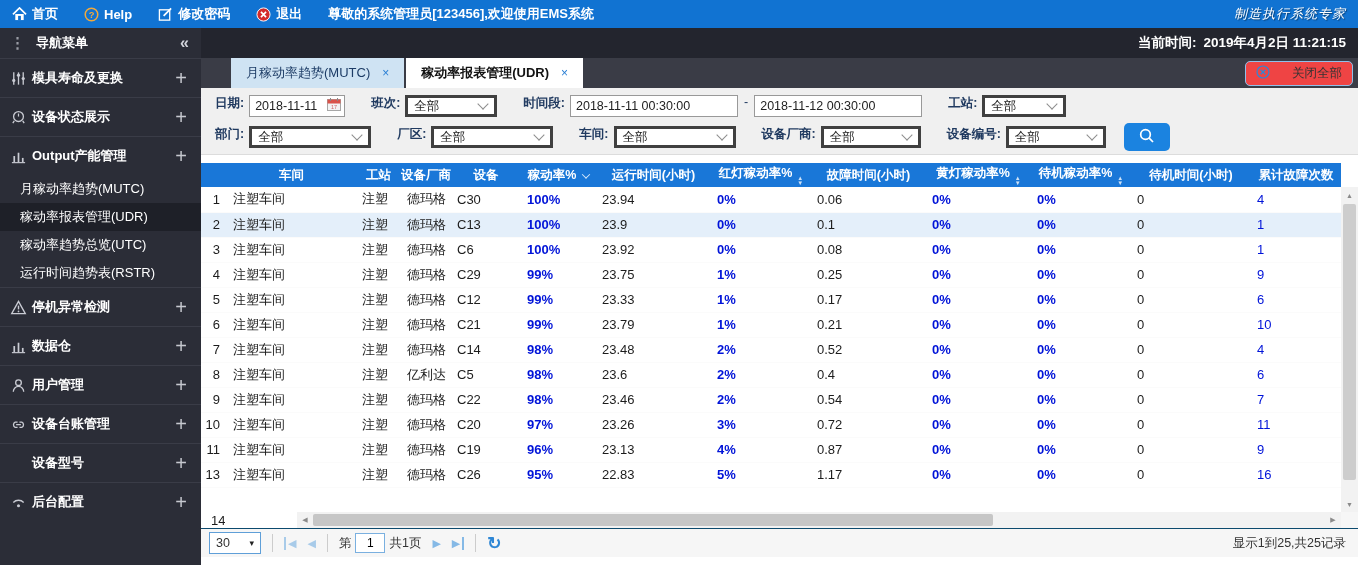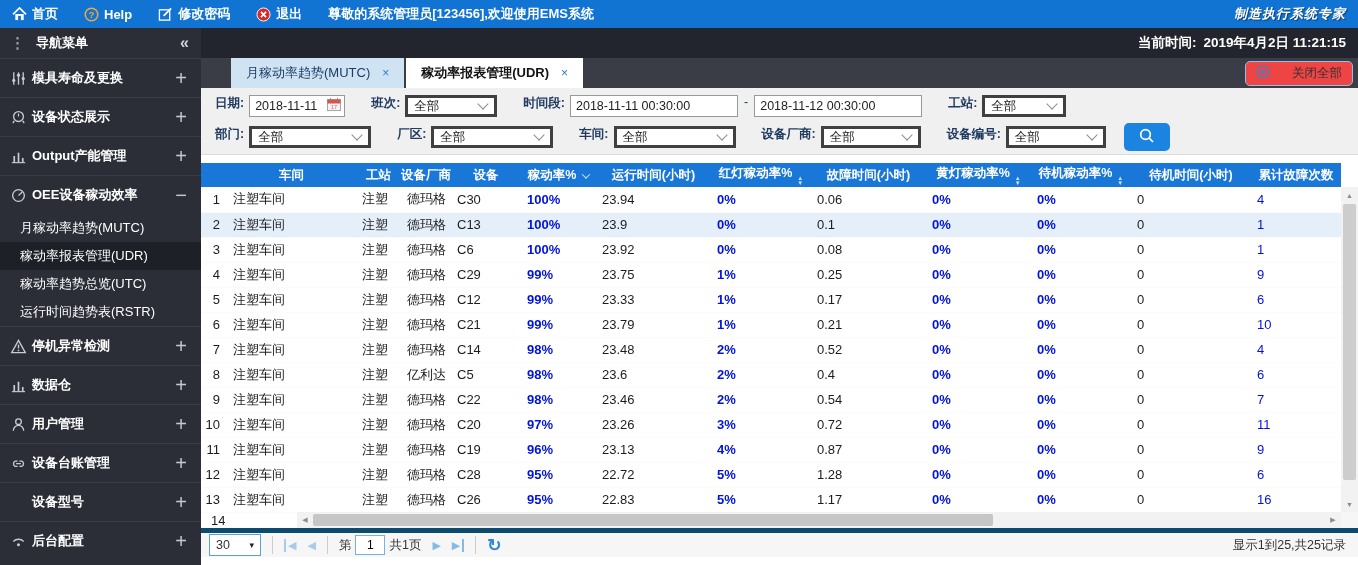--- a/index.html
+++ b/index.html
@@ -3,21 +3,21 @@
 <meta charset="utf-8">
 <style>
   *{margin:0;padding:0;box-sizing:border-box}
   html,body{width:1358px;height:565px;overflow:hidden}
   body{font-family:"Liberation Sans",sans-serif;background:#fff;font-size:13px}
   
   .topbar{height:28px;background:#1173d2;display:flex;align-items:center;color:#fff;font-weight:bold;padding:0 12px}
   .tb-item{display:flex;align-items:center;gap:5px;cursor:pointer;margin-right:26px;white-space:nowrap}
   .tb-item svg{display:block}
   .welcome{white-space:nowrap}
-  .brand{margin-left:auto;font-style:italic;font-weight:bold;text-shadow:1px 1px 1px rgba(0,0,0,.45);letter-spacing:1px}
+  .brand{margin-left:auto;font-style:italic;font-weight:normal;text-shadow:1px 1px 1px rgba(0,0,0,.45);letter-spacing:1px}
   
   .shell{display:flex;height:537px}
   .sidebar{width:201px;background:#2b2d37;color:#fff;flex-shrink:0;overflow:hidden}
   .sb-header{height:30px;display:flex;align-items:center;padding:0 12px 0 10px;font-weight:bold;gap:12px}
   .dots{color:#9a9ca5;font-size:15px;font-weight:bold;letter-spacing:-1px}
   .collapse{margin-left:auto;font-size:16px;color:#d4d6dd;cursor:pointer}
   .sb-item{height:39px;display:flex;align-items:center;padding:0 14px 0 7px;border-top:1px solid #3a3c47;font-weight:bold;cursor:pointer;gap:3px;white-space:nowrap}
   .sb-item .sb-icon{width:22px;height:18px;display:flex;align-items:center;justify-content:center;flex-shrink:0}
   .sb-item .exp{margin-left:auto;font-weight:200;font-size:20px;color:#c6c8cf;line-height:18px}
   .sb-subitem{height:28px;line-height:28px;padding-left:20px;font-size:13px;font-weight:normal;cursor:pointer;white-space:nowrap}
@@ -60,21 +60,21 @@
   .varr{height:16px;display:flex;align-items:center;justify-content:center;color:#8a8a8a;font-size:7px;cursor:pointer}
   .vthumb{position:absolute;top:17px;left:2px;width:13px;height:276px;background:#cdcdcd;border-radius:2px;cursor:pointer}
   .varr.down{position:absolute;bottom:0;width:100%}
   .hscroll{position:absolute;bottom:0;left:96px;right:17px;height:16px;background:#f2f2f2;display:flex;align-items:center}
   .harr{width:16px;display:flex;align-items:center;justify-content:center;color:#8a8a8a;font-size:7px;cursor:pointer}
   .hthumb{width:680px;height:12px;background:#c6c6c6;border-radius:2px;cursor:pointer}
   .harr.right{position:absolute;right:0}
   .partialrow{position:absolute;left:10px;bottom:0;height:15px;overflow:hidden;color:#1c1c1c;font-size:13px}
   .corner{position:absolute;right:0;bottom:0;width:17px;height:16px;background:#f6f6f6}
   
-  .pager{height:29px;background:#f6f6f6;border-top:5px solid #0c4a6e;display:flex;align-items:center;padding:0 12px 0 8px;font-size:12.5px;color:#333;gap:11px;flex-shrink:0}
+  .pager{height:29px;background:#f6f6f6;border-top:1px solid #0c4a6e;display:flex;align-items:center;padding:0 12px 0 8px;font-size:12.5px;color:#333;gap:11px;flex-shrink:0}
   .psize{width:52px;height:22px;border:1px solid #5f9fd8;background:#fff;display:flex;align-items:center;justify-content:space-between;padding:0 6px;cursor:pointer}
   .psize .car{font-size:9px;color:#222}
   .psep{width:1px;height:18px;background:#ccc}
   .parrow{font-size:11px;cursor:pointer;color:#a8cbe9;display:inline-flex;align-items:center}
   .parrow.nx{color:#85b9e6}
   .bar-l{border-left:2px solid #a8cbe9;padding-left:2px}
   .bar-r{border-right:2px solid #85b9e6;padding-right:2px}
   .pgroup{display:flex;align-items:center;gap:4px}
   .pageinput{width:30px;height:20px;border:1px solid #7ab0e0;text-align:center;font-size:12px;outline:none;font-family:"Liberation Sans",sans-serif}
   .refresh{color:#2f87d5;font-size:17px;font-weight:bold;cursor:pointer;line-height:1}
@@ -173,30 +173,20 @@
                   <line x1="4.5" y1="15" x2="4.5" y2="8.5"></line>
                   <line x1="9" y1="15" x2="9" y2="5"></line>
                   <line x1="13.5" y1="15" x2="13.5" y2="10.5"></line>
                 </g>
                 <line x1="2" y1="15.5" x2="16" y2="15.5" stroke="#c9cbd3" stroke-width="1.2"></line>
               </svg>
             </span>
             <span>Output产能管理</span>
             <span class="exp">+</span>
           </div>
-          <div class="sb-item">
-            <span class="sb-icon">
-              <svg width="17" height="17" viewBox="0 0 18 18">
-                <circle cx="9" cy="9" r="6.2" fill="none" stroke="#c9cbd3" stroke-width="1.4"></circle>
-                <line x1="9" y1="9" x2="13" y2="5.2" stroke="#c9cbd3" stroke-width="1.4"></line>
-              </svg>
-            </span>
-            <span>OEE设备稼动效率</span>
-            <span class="exp">−</span>
-          </div>
           <div class="sb-subitem">月稼动率趋势(MUTC)</div>
           <div class="sb-subitem active">稼动率报表管理(UDR)</div>
           <div class="sb-subitem">稼动率趋势总览(UTC)</div>
           <div class="sb-subitem">运行时间趋势表(RSTR)</div>
           <div class="sb-item">
             <span class="sb-icon">
               <svg width="17" height="17" viewBox="0 0 18 18">
                 <path d="M9 2.5 L16.2 15.5 H1.8 Z" fill="none" stroke="#c9cbd3" stroke-width="1.4"></path>
                 <line x1="9" y1="7" x2="9" y2="11" stroke="#c9cbd3" stroke-width="1.5"></line>
                 <circle cx="9" cy="13.2" r="0.9" fill="#c9cbd3"></circle>
@@ -572,35 +562,20 @@
                 <td class="bblue">96%</td>
                 <td>23.13</td>
                 <td class="bblue">4%</td>
                 <td>0.87</td>
                 <td class="bblue">0%</td>
                 <td class="bblue">0%</td>
                 <td>0</td>
                 <td class="blue">9</td>
               </tr>
               <tr>
-                <td class="rownum">12</td>
-                <td>注塑车间</td>
-                <td>注塑</td>
-                <td>德玛格</td>
-                <td>C28</td>
-                <td class="bblue">95%</td>
-                <td>22.72</td>
-                <td class="bblue">5%</td>
-                <td>1.28</td>
-                <td class="bblue">0%</td>
-                <td class="bblue">0%</td>
-                <td>0</td>
-                <td class="blue">6</td>
-              </tr>
-              <tr>
                 <td class="rownum">13</td>
                 <td>注塑车间</td>
                 <td>注塑</td>
                 <td>德玛格</td>
                 <td>C26</td>
                 <td class="bblue">95%</td>
                 <td>22.83</td>
                 <td class="bblue">5%</td>
                 <td>1.17</td>
                 <td class="bblue">0%</td>

